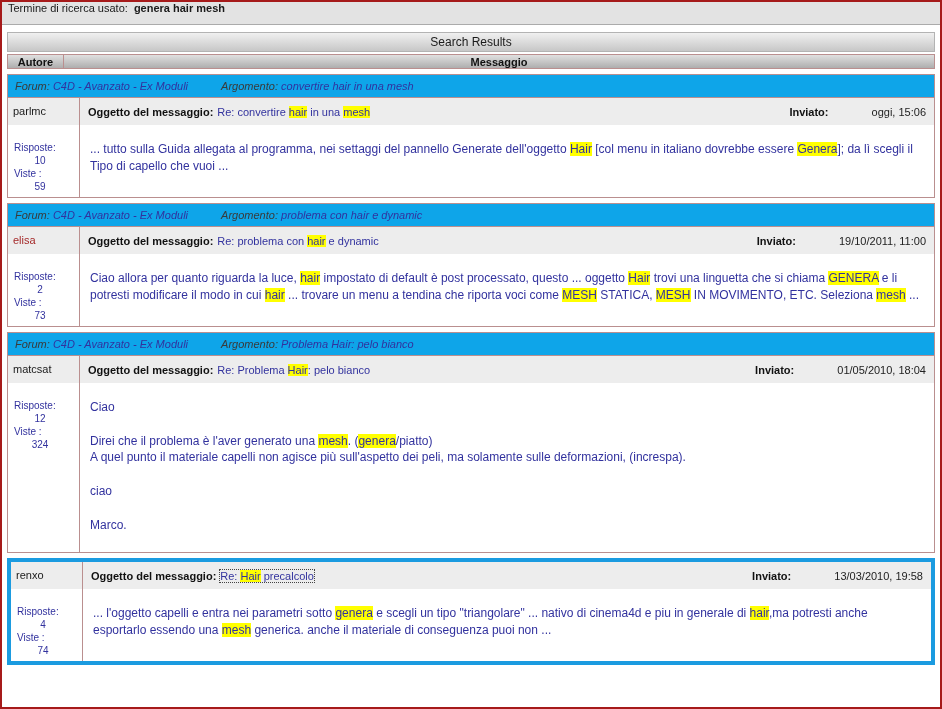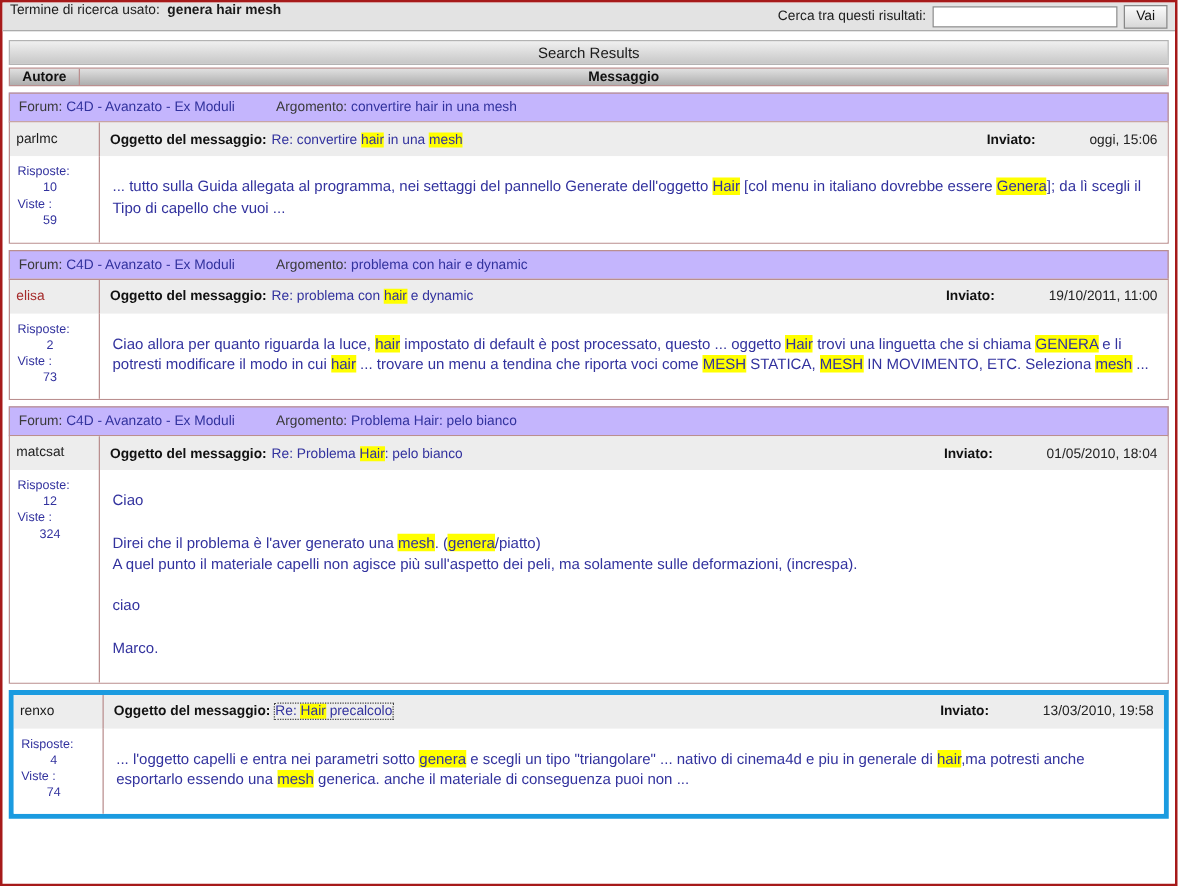--- a/index.html
+++ b/index.html
@@ -38,21 +38,21 @@
     border:1px solid var(--table-border, #BA8F8F);
     background:linear-gradient(#E0E0E0,#AEAEAE);
     font-size:11px; font-weight:bold; color:#111;
   }
   .col-author-h { width:56px; border-right:1px solid var(--table-border, #BA8F8F); display:flex; align-items:center; justify-content:center; }
   .col-msg-h { flex:1; display:flex; align-items:center; justify-content:center;text-align:center; }
 
   .block { margin-top:5px; font-size:11px; }
   .forum-box {
     border:1px solid var(--table-border, #BA8F8F);
-    background:#c4b5fd; padding:5px 7px; color:#3A3A3A;
+    background:#0ea5e9; padding:5px 7px; color:#3A3A3A;font-style:italic;
   }
   .navy { color:var(--navy, #32329E); }
   .topic-lbl { margin-left:30px; }
   .rows-box { border:1px solid var(--table-border, #BA8F8F); margin-top:-1px; background:#fff; }
   .rows-box.selected { border:4px solid var(--sel, #1B9BE0); margin-top:0; }
   .row { display:flex; }
   .header-row { background:#EDEDED; }
   .author-cell {
     width:72px; border-right:1px solid var(--table-border, #BA8F8F);
     padding:7px 2px 4px 5px; color:#1A1A1A;
@@ -61,45 +61,40 @@
     flex:1; display:flex; align-items:center; justify-content:space-between;
     padding:0 8px; min-height:27px;gap:41px;
   }
   .subject-part { display:flex; align-items:center; gap:4px; flex-wrap:nowrap; }
   .bold-lbl { font-weight:bold; color:#111; white-space:nowrap; }
   .subject { color:var(--navy, #32329E); }
   .focus-box { outline:1px dotted #444; }
   .sent-part { white-space:nowrap; }
   .sent-date { color:#222;padding-left:40px; }
   .body-row { background:#fff; }
-  .stats { font-size:10px; line-height:13px; color:var(--navy, #32329E); padding-top:6px; }
+  .stats { font-size:10px; line-height:13px; color:var(--navy, #32329E); padding-top:16px; }
   .stat-lbl { padding-left:1px; }
   .stat-num { text-align:center; padding-right:10px; }
   .body-cell { flex:1; padding:16px 10px 19px; }
   .body-text {
     font-size:12px; line-height:1.4; color:var(--navy, #32329E);
     white-space:pre-wrap;
   }
   .hl { background:var(--hl, #FFFF00); }
 </style>
 </head>
 <body>
 
 <div class="page">
 
   <div class="top-bar">
     <div class="top-left">
       <span>Termine di ricerca usato:</span>
       <b>genera hair mesh</b>
     </div>
-    <div class="top-right">
-      <span>Cerca tra questi risultati:</span>
-      <input class="refine-input" type="text" value="" style="">
-      <button class="go-btn">Vai</button>
-    </div>
   </div>
 
   <div class="table-wrap">
     <div class="sr-title">Search Results</div>
     <div class="col-header">
       <div class="col-author-h">Autore</div>
       <div class="col-msg-h">Messaggio</div>
     </div>
     <div id="results-list">
   <div class="block">

